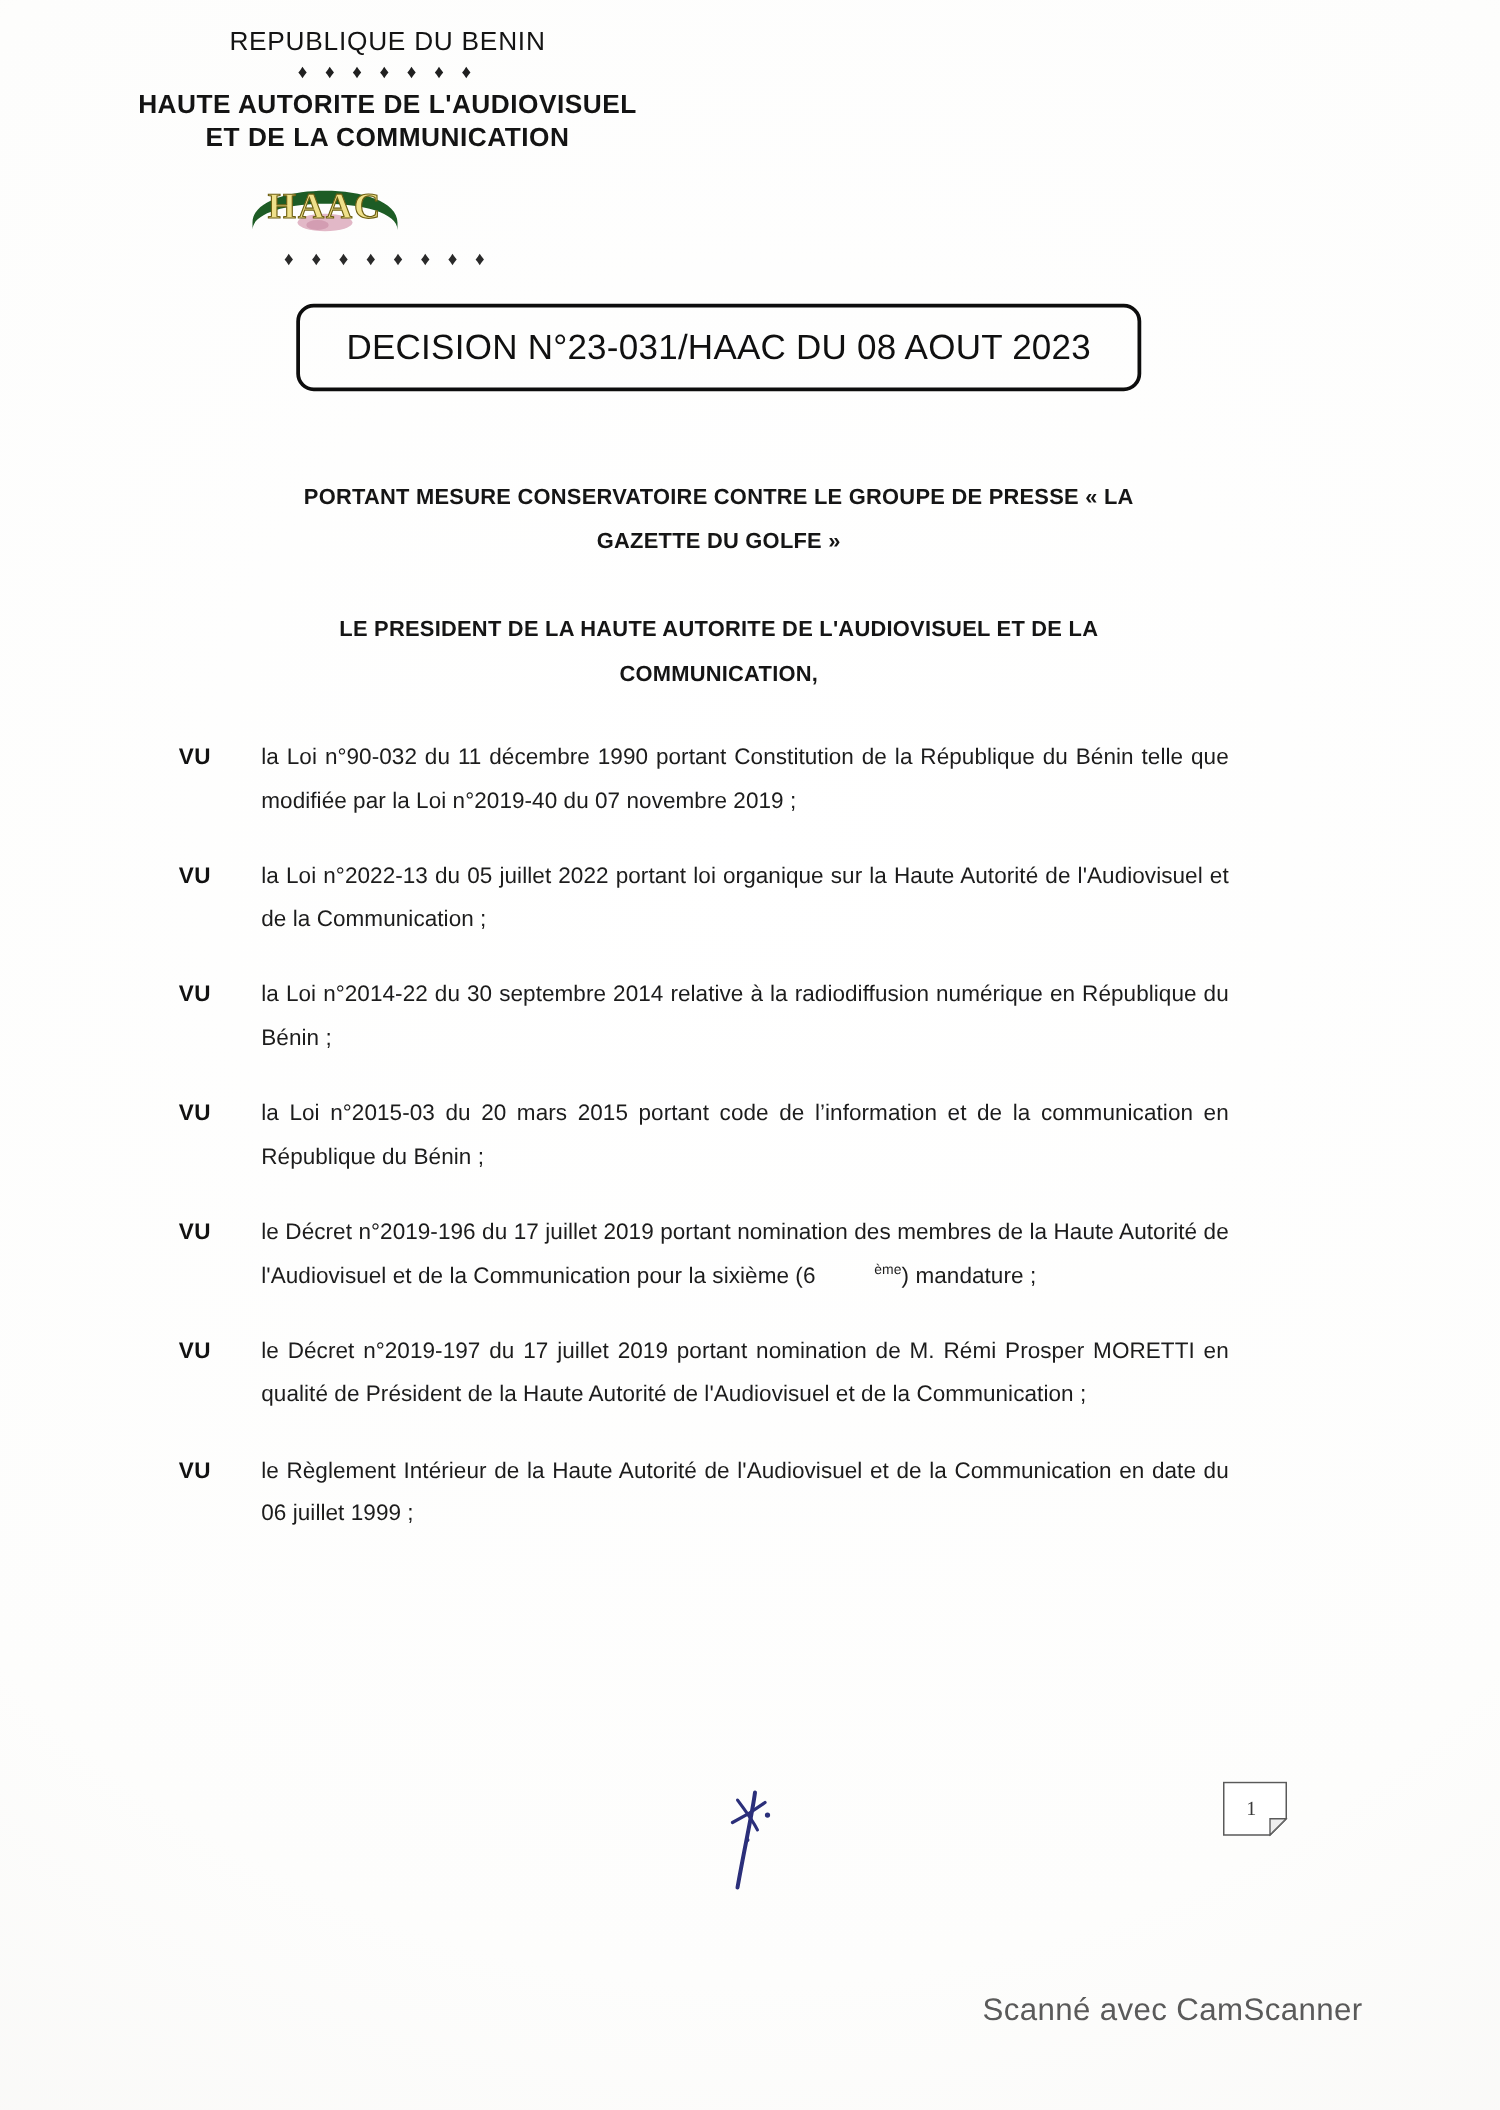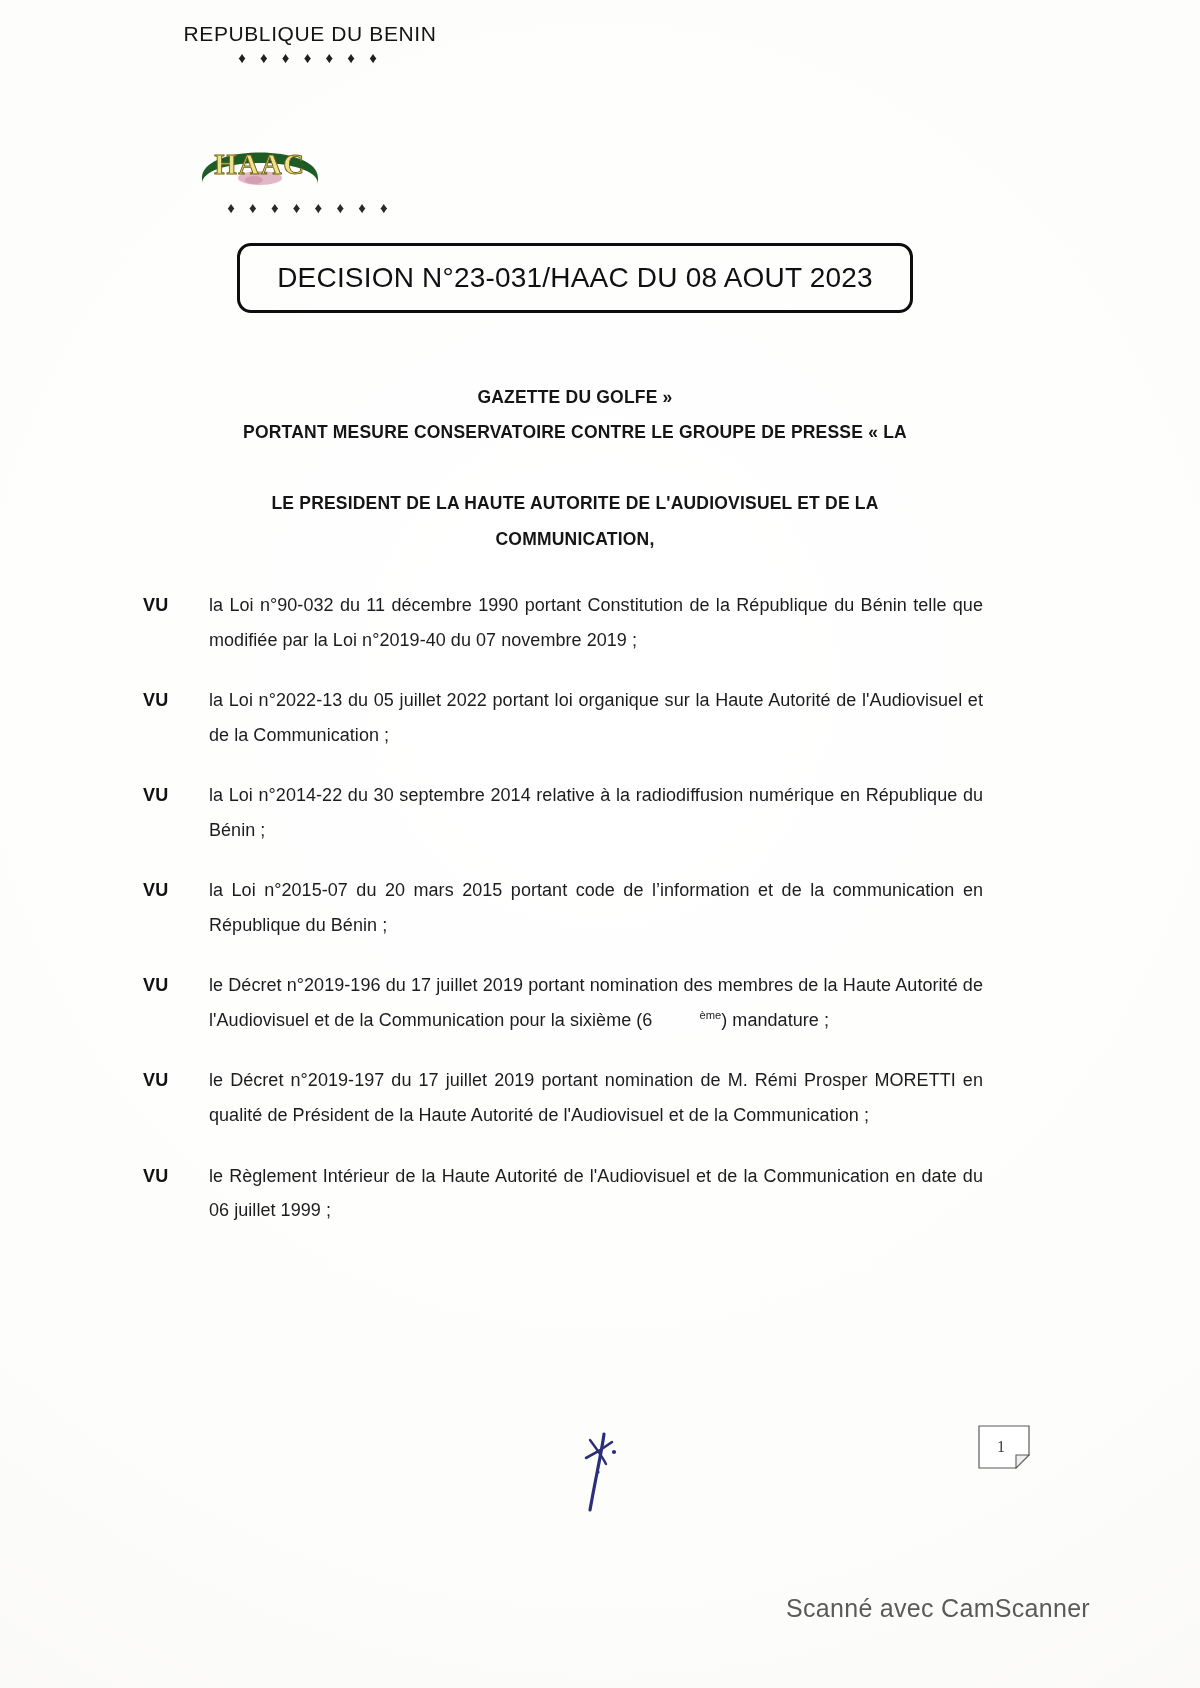--- a/index.html
+++ b/index.html
@@ -187,20 +187,24 @@
   }
 </style>
 </head>
 <body>
 
 <div class="page">
 
   <div class="header">
     <div class="header-line1">REPUBLIQUE DU BENIN</div>
     <div class="dots">♦ ♦ ♦ ♦ ♦ ♦ ♦</div>
+    <div class="header-line2">
+      <div>HAUTE AUTORITE DE L'AUDIOVISUEL</div>
+      <div>ET DE LA COMMUNICATION</div>
+    </div>
   </div>
 
   <div class="logo-wrap">
     <svg class="logo-svg" width="128" height="54" viewBox="0 0 128 54">
       <defs>
         <clipPath id="bannerClip">
           <path d="M6,40 C6,14 122,14 122,40 L122,49 C122,27 6,27 6,49 Z"></path>
         </clipPath>
       </defs>
 
@@ -215,22 +219,22 @@
 
   <div class="header" style="top:200px;">
     <div class="dots-lower">♦ ♦ ♦ ♦ ♦ ♦ ♦ ♦</div>
   </div>
 
   <div class="title-box">
     <div class="title-text">DECISION N°23-031/HAAC DU 08 AOUT 2023</div>
   </div>
 
   <div class="subject">
+    <div>PORTANT MESURE CONSERVATOIRE CONTRE LE GROUPE DE PRESSE « LA</div>
     <div>GAZETTE DU GOLFE »</div>
-    <div>PORTANT MESURE CONSERVATOIRE CONTRE LE GROUPE DE PRESSE « LA</div>
   </div>
 
   <div class="preamble">
     <div>LE PRESIDENT DE LA HAUTE AUTORITE DE L'AUDIOVISUEL ET DE LA</div>
     <div>COMMUNICATION,</div>
   </div>
 
   <div class="clauses">
     <div class="clause">
       <div class="clause-label">VU</div>
@@ -239,21 +243,21 @@
     <div class="clause">
       <div class="clause-label">VU</div>
       <div class="clause-body">la Loi n°2022-13 du 05 juillet 2022 portant loi organique sur la Haute Autorité de l'Audiovisuel et de la Communication ;</div>
     </div>
     <div class="clause">
       <div class="clause-label">VU</div>
       <div class="clause-body">la Loi n°2014-22 du 30 septembre 2014 relative à la radiodiffusion numérique en République du Bénin ;</div>
     </div>
     <div class="clause">
       <div class="clause-label">VU</div>
-      <div class="clause-body">la Loi n°2015-07 du 20 mars 2015 portant code de l’information et de la communication en République du Bénin ;</div>
+      <div class="clause-body">la Loi n°2015-03 du 20 mars 2015 portant code de l’information et de la communication en République du Bénin ;</div>
     </div>
     <div class="clause">
       <div class="clause-label">VU</div>
       <div class="clause-body">le Décret n°2019-196 du 17 juillet 2019 portant nomination des membres de la Haute Autorité de l'Audiovisuel et de la Communication pour la sixième (6<sup>ème</sup>) mandature ;</div>
     </div>
     <div class="clause">
       <div class="clause-label">VU</div>
       <div class="clause-body">le Décret n°2019-197 du 17 juillet 2019 portant nomination de M. Rémi Prosper MORETTI en qualité de Président de la Haute Autorité de l'Audiovisuel et de la Communication ;</div>
     </div>
     <div class="clause">

